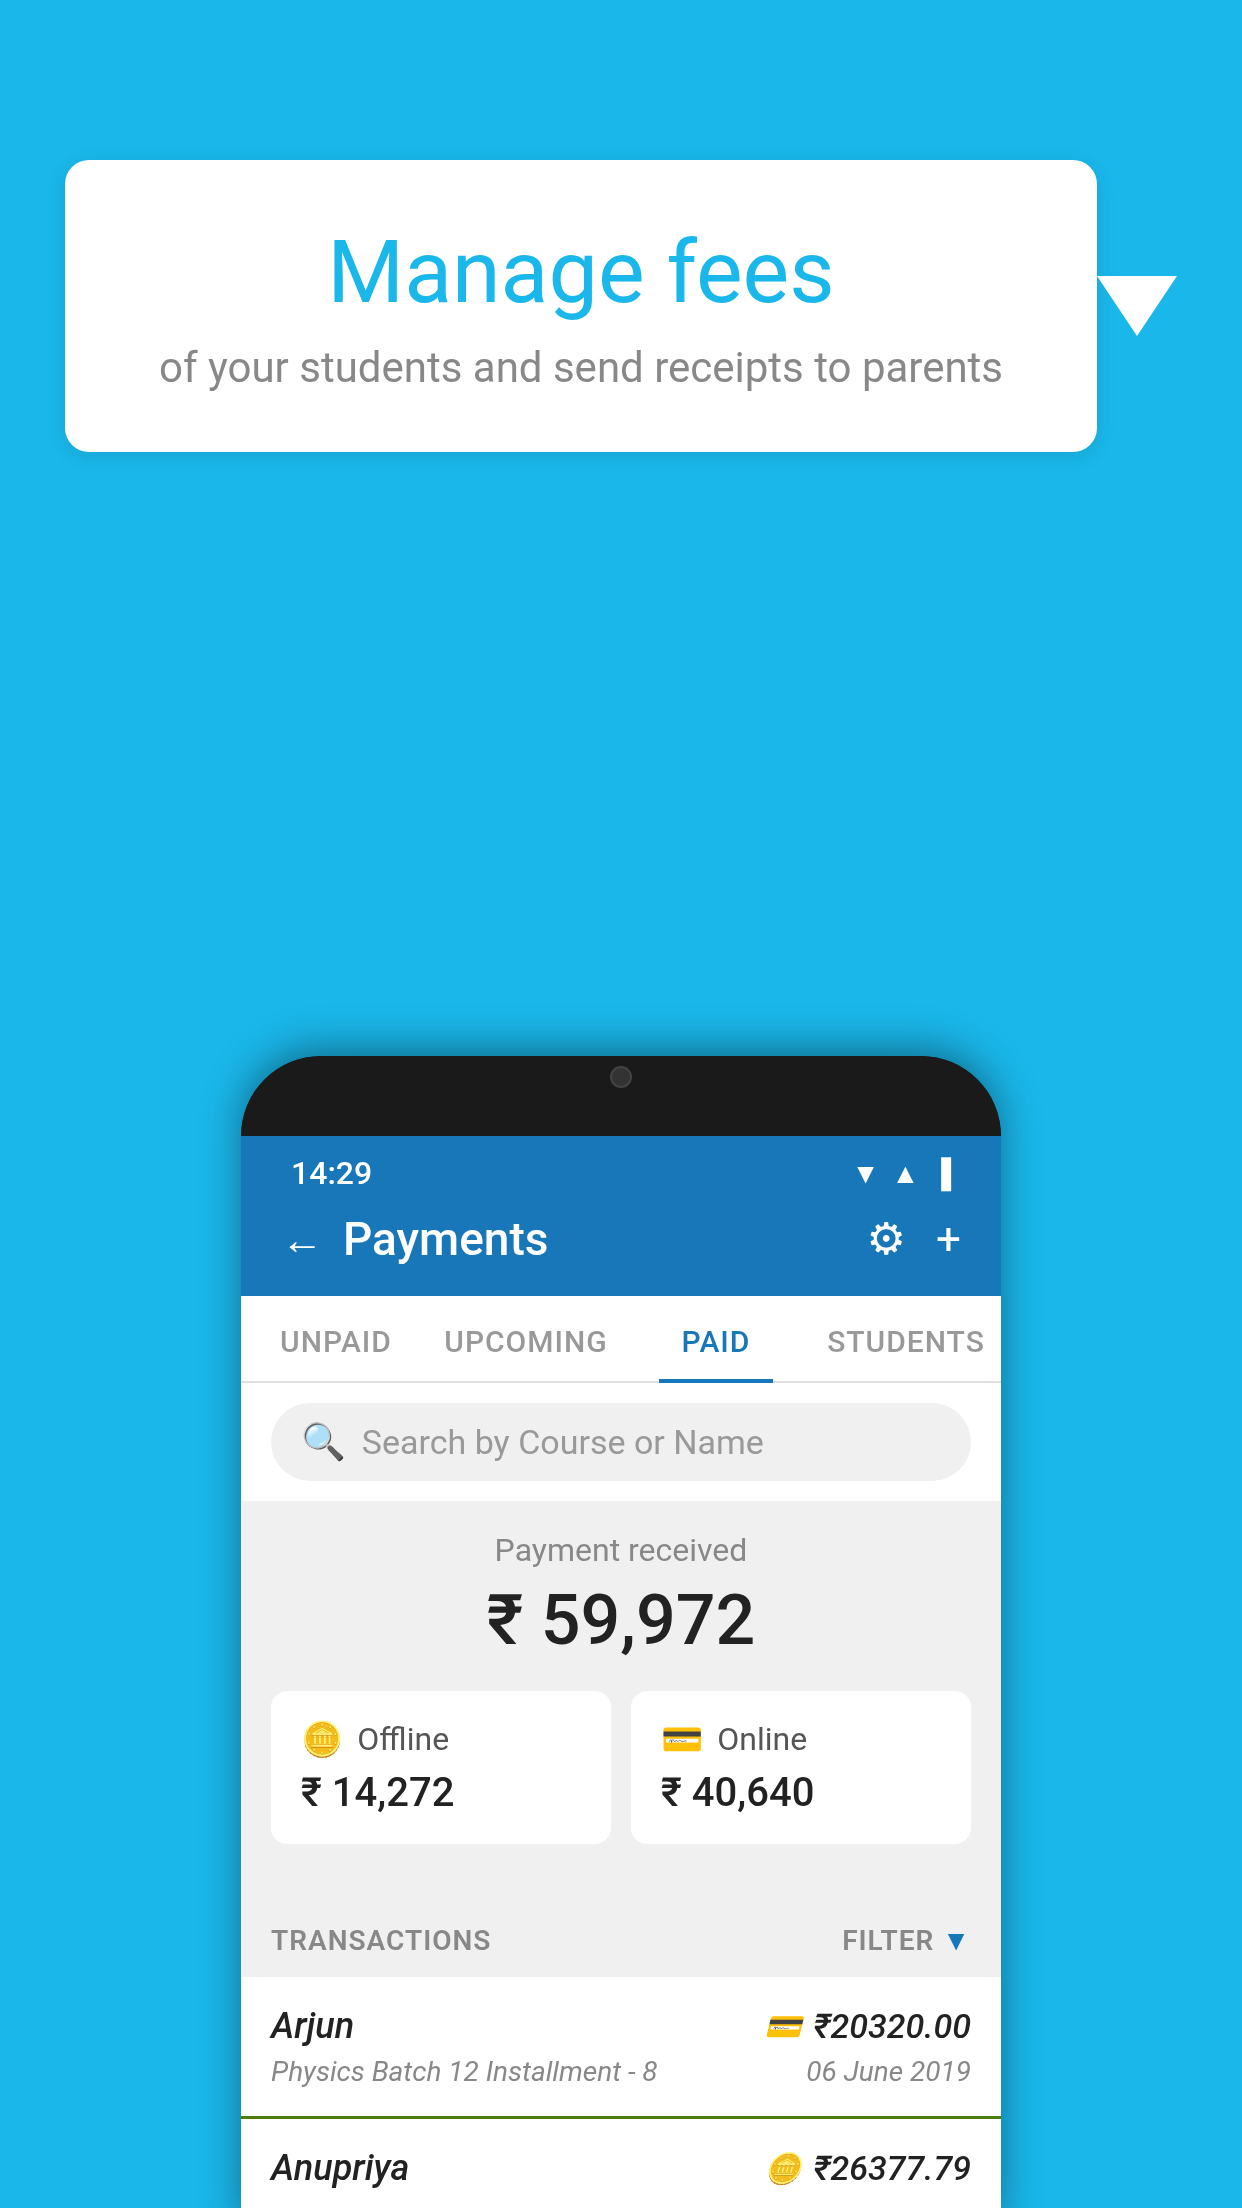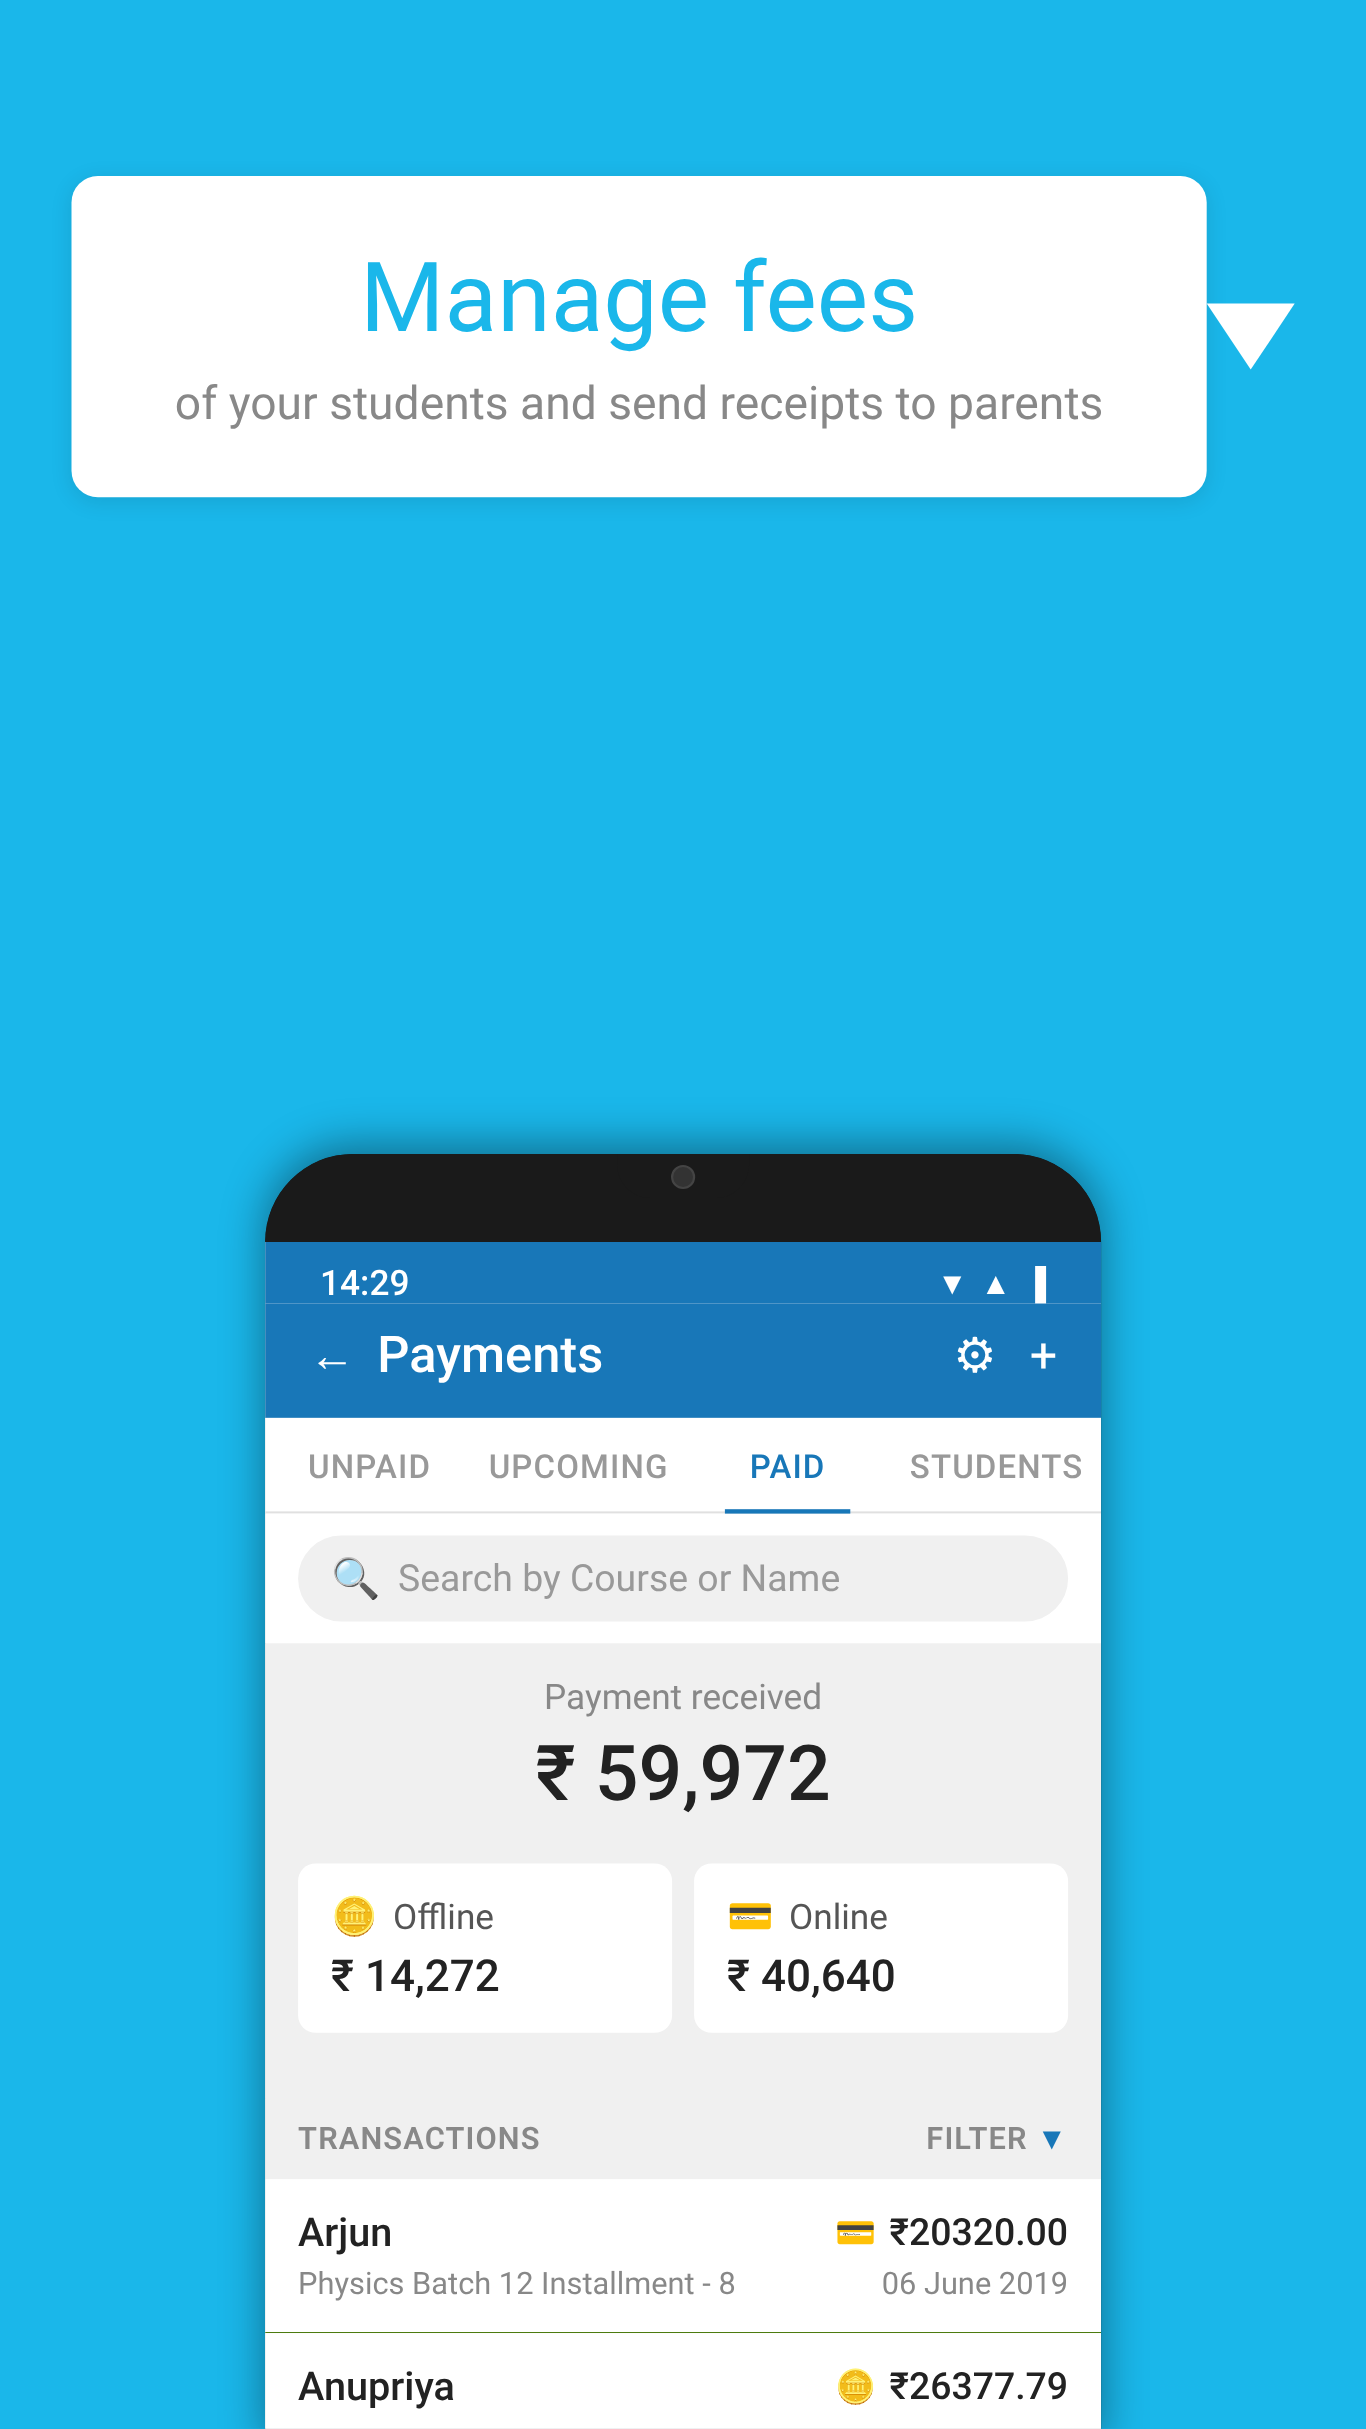--- a/index.html
+++ b/index.html
@@ -241,21 +241,21 @@
     .payment-received-label {
       color: #888;
       font-size: 32px;
       margin-bottom: 10px;
     }
 
     .payment-received-amount {
       color: #222;
       font-size: 70px;
       font-weight: 500;
-      margin-bottom: 40px;
+      margin-bottom: 30px;
     }
 
     
     .cards-row {
       display: flex;
       gap: 20px;
       padding: 0 30px 30px 30px;
     }
 
     .payment-card {
@@ -317,21 +317,22 @@
 
     .filter-icon {
       color: #1877b8;
       font-size: 28px;
     }
 
     
     .transaction-row {
       background: white;
       padding: 28px 30px;
-      border-bottom: 1px solid #4d7c0f;
+      border-bottom: 3px solid #4d7c0f;
+      font-style: italic;
     }
 
     .transaction-top {
       display: flex;
       justify-content: space-between;
       align-items: center;
       margin-bottom: 8px;
     }
 
     .transaction-name {

